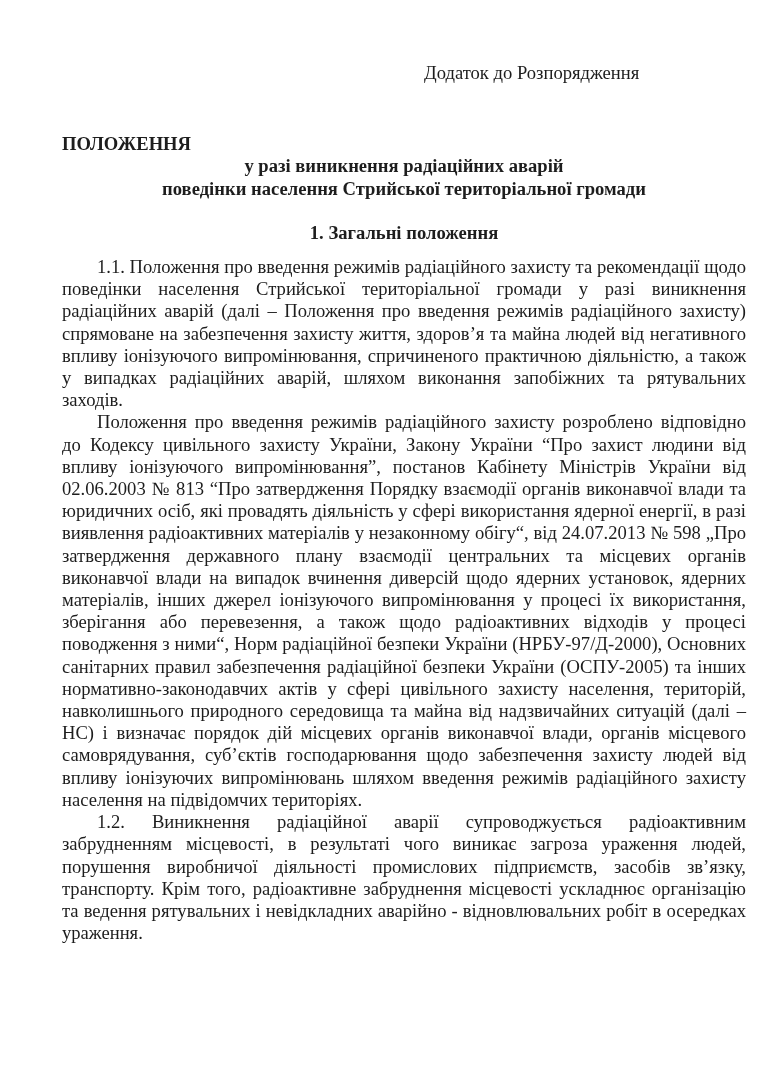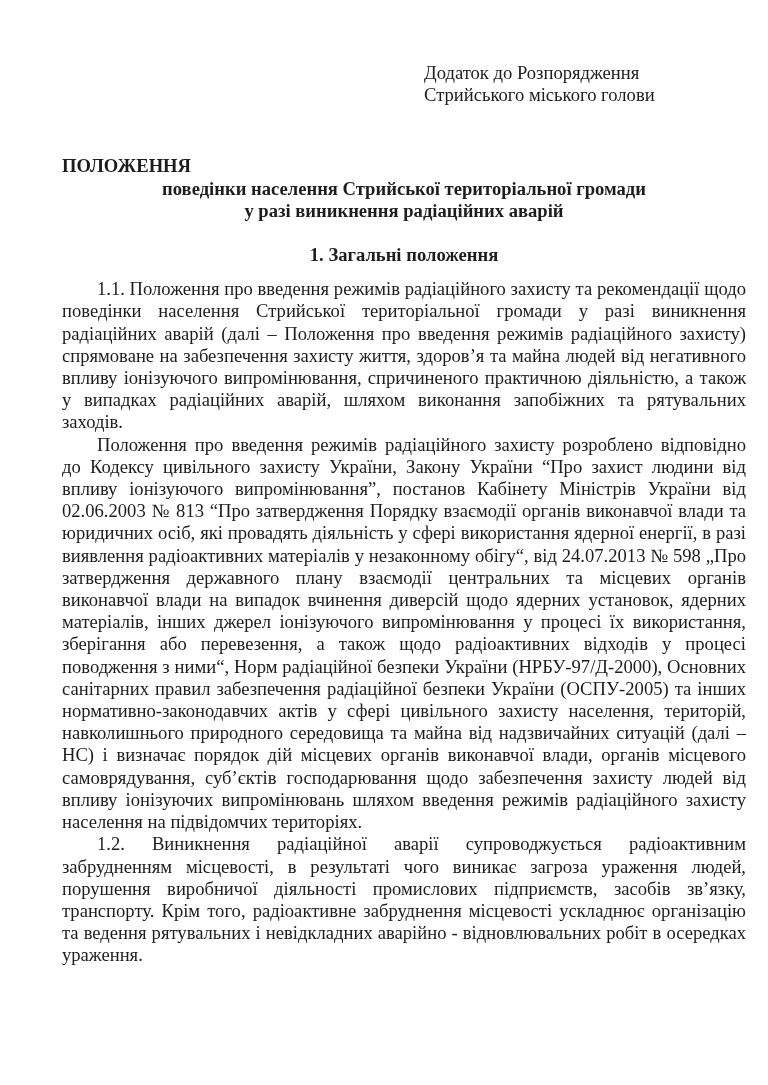--- a/index.html
+++ b/index.html
@@ -54,28 +54,27 @@
   }
 </style>
 </head>
 <body>
 
 <div class="page">
   <div class="content">
 
     <div class="header-block">
       <div class="header-line">Додаток до Розпорядження</div>
-      <div class="header-line">Стрийського міського голови</div>
     </div>
 
     <div class="doc-title">ПОЛОЖЕННЯ</div>
 
     <div class="doc-subtitle">
+      <div class="doc-subtitle-line">у разі виникнення радіаційних аварій</div>
       <div class="doc-subtitle-line">поведінки населення Стрийської територіальної громади</div>
-      <div class="doc-subtitle-line">у разі виникнення радіаційних аварій</div>
     </div>
 
     <div class="section-heading">1. Загальні положення</div>
 
     <div class="para">1.1.  Положення про введення режимів радіаційного захисту та рекомендації щодо поведінки населення Стрийської територіальної громади у разі виникнення радіаційних аварій (далі – Положення про введення режимів радіаційного захисту) спрямоване на забезпечення захисту життя, здоров’я та майна людей від негативного впливу іонізуючого випромінювання, спричиненого практичною діяльністю, а також у випадках радіаційних аварій, шляхом виконання запобіжних та рятувальних заходів.</div>
     <div class="para">Положення про введення режимів радіаційного захисту розроблено відповідно до Кодексу цивільного захисту України, Закону України “Про захист людини від впливу іонізуючого випромінювання”, постанов Кабінету Міністрів України від 02.06.2003 № 813 “Про затвердження Порядку взаємодії органів виконавчої влади та юридичних осіб, які провадять діяльність у сфері використання ядерної енергії, в разі виявлення радіоактивних матеріалів у незаконному обігу“, від 24.07.2013 № 598 „Про затвердження державного плану взаємодії центральних та місцевих органів виконавчої влади на випадок вчинення диверсій щодо ядерних установок, ядерних матеріалів, інших джерел іонізуючого випромінювання у процесі їх використання, зберігання або перевезення, а також щодо радіоактивних відходів у процесі поводження з ними“, Норм радіаційної безпеки України (НРБУ-97/Д-2000), Основних санітарних правил забезпечення радіаційної безпеки України (ОСПУ-2005) та інших нормативно-законодавчих актів у сфері цивільного захисту населення, територій, навколишнього природного середовища та майна від надзвичайних ситуацій (далі – НС) і визначає порядок дій місцевих органів виконавчої влади, органів місцевого самоврядування, суб’єктів господарювання щодо забезпечення захисту людей від впливу іонізуючих випромінювань шляхом введення режимів радіаційного захисту населення на підвідомчих територіях.</div>
     <div class="para">1.2. Виникнення радіаційної аварії супроводжується радіоактивним забрудненням місцевості, в результаті чого виникає загроза ураження людей, порушення виробничої діяльності промислових підприємств, засобів зв’язку, транспорту. Крім того, радіоактивне забруднення місцевості ускладнює організацію та ведення рятувальних і невідкладних аварійно - відновлювальних робіт в осередках ураження.</div>
 
   </div>
 </div>

